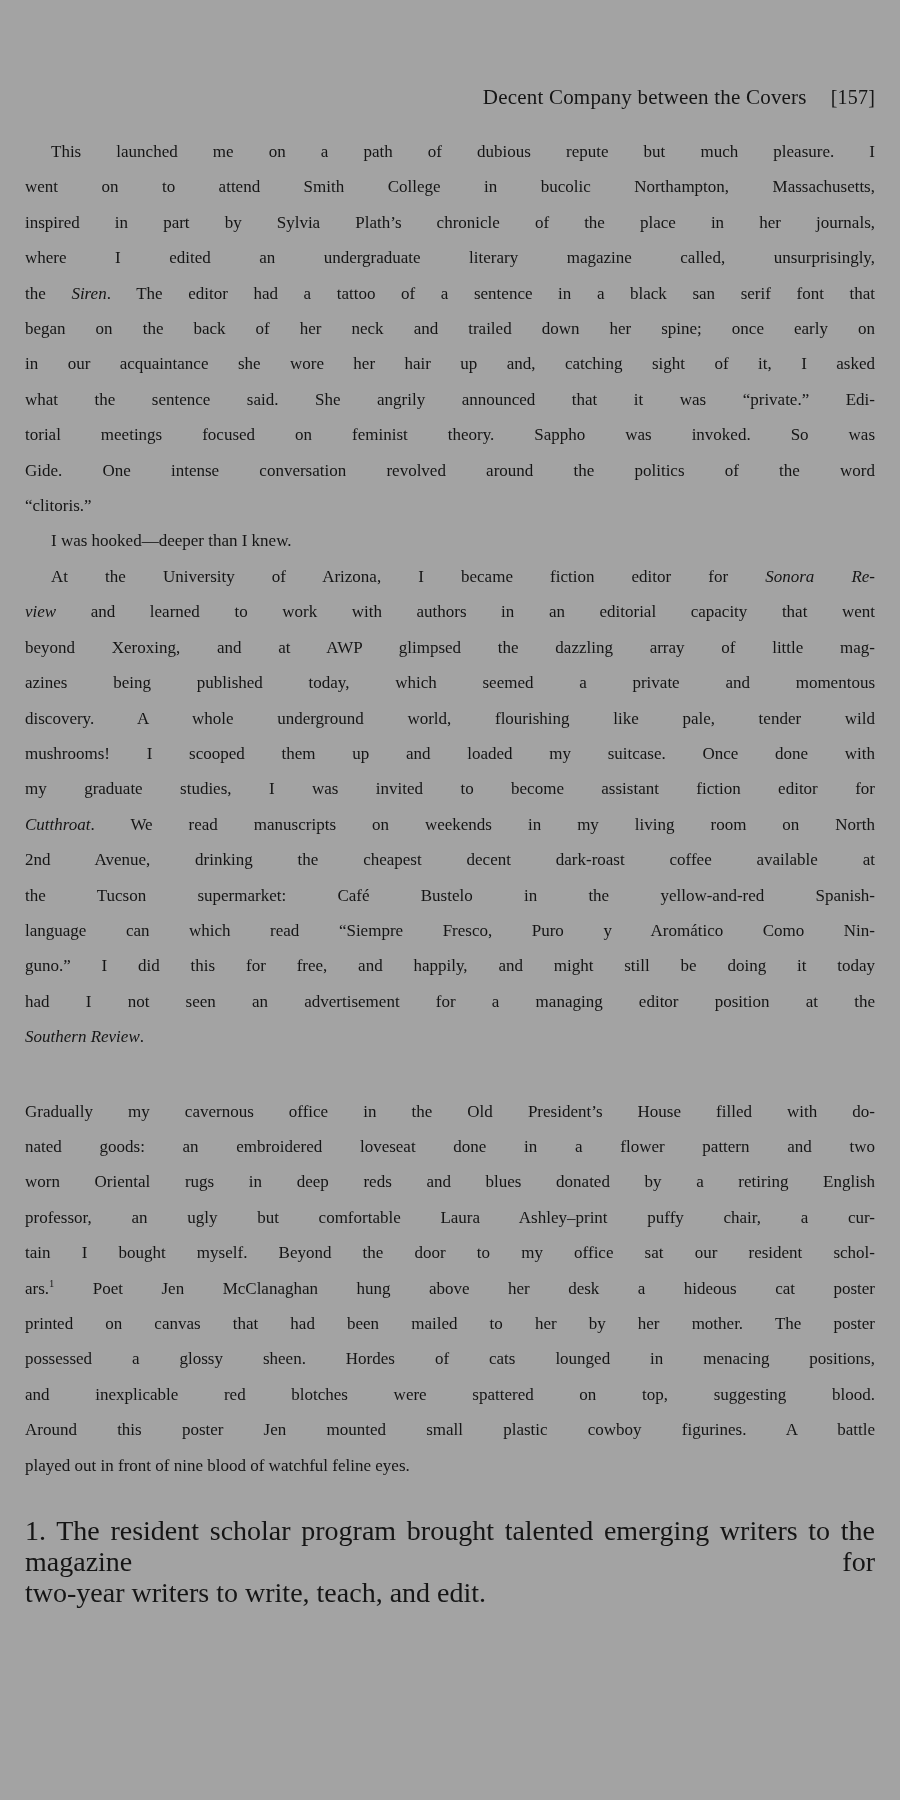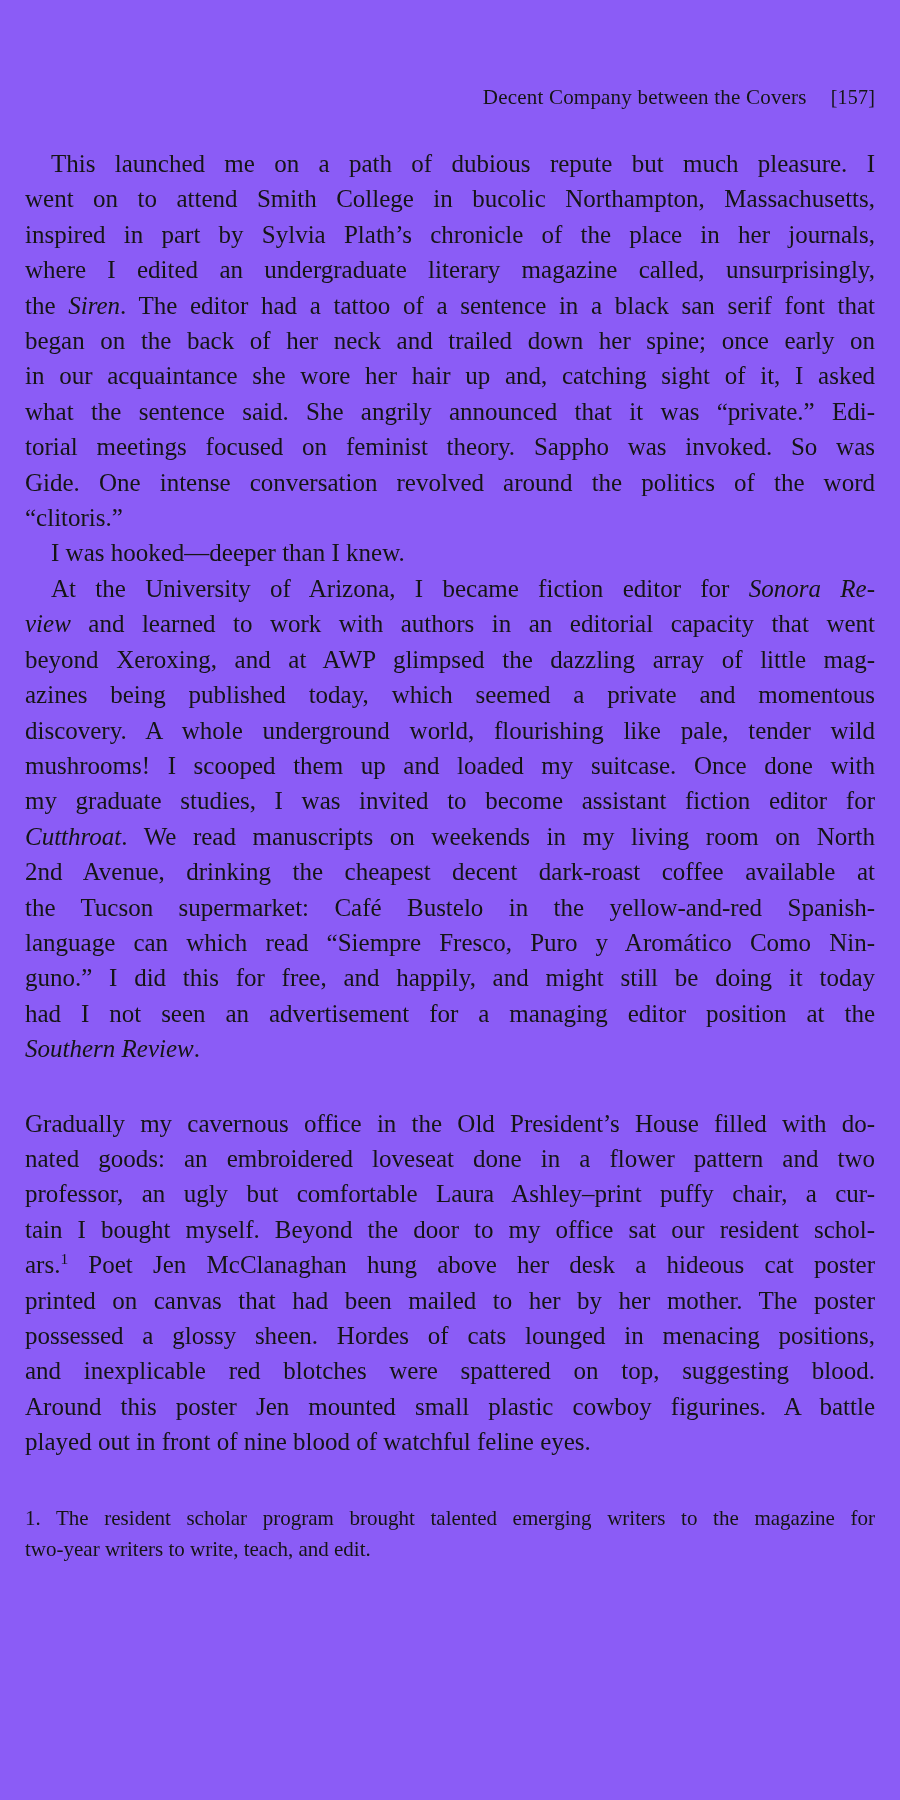--- a/index.html
+++ b/index.html
@@ -13,57 +13,57 @@
     overflow: hidden;
     color: #151515;
     font-family: "Liberation Serif", serif;
     -webkit-font-smoothing: antialiased;
   }
   .page {
     box-sizing: border-box;
     width: 900px;
     height: 1800px;
     padding: 84px 25px 0 25px;
-    background: #8b5cf6;
+    background: #a3a3a3;
   }
   .running-header {
     text-align: right;
     font-size: 21px;
     line-height: 26px;
     letter-spacing: 0.2px;
     white-space: nowrap;
   }
   .running-header .pagenum {
     margin-left: 24px;
     font-size: 20px;
   }
   .body-text {
-    margin-top: 36px;
-    font-size: 25px;
+    margin-top: 24px;
+    font-size: 17px;
     line-height: 35.4px;
   }
   .para { margin: 0; }
   .para.gap { margin-top: 39px; font-family: Liberation Serif, serif; }
   .line {
     text-align: justify;
     text-align-last: justify;
     text-justify: inter-word;
     white-space: normal;
   }
   .line.end { text-align-last: left; }
   .line.indent { text-indent: 26px; }
   .it { font-style: italic; }
   .sup {
     font-size: 0.62em;
     vertical-align: super;
     line-height: 0;
   }
   .footnote {
-    margin-top: 43px;
-    font-size: 21px;
+    margin-top: 32px;
+    font-size: 28px;
     line-height: 31px;
   }
 </style>
 </head>
 <body>
 
 <div class="page">
   <div class="running-header">
     <span>Decent Company between the Covers</span><span class="pagenum">[157]</span>
   </div>
@@ -97,20 +97,21 @@
         <div class="line"><span>2nd Avenue, drinking the cheapest decent dark-roast coffee available at</span></div>
         <div class="line"><span>the Tucson supermarket: Café Bustelo in the yellow-and-red Spanish-</span></div>
         <div class="line"><span>language can which read “Siempre Fresco, Puro y Aromático Como Nin-</span></div>
         <div class="line"><span>guno.” I did this for free, and happily, and might still be doing it today</span></div>
         <div class="line"><span>had I not seen an advertisement for a managing editor position at the</span></div>
         <div class="line end"><span class="it">Southern Review</span><span>.</span></div>
       </div>
       <div class="para gap">
         <div class="line"><span>Gradually my cavernous office in the Old President’s House filled with do-</span></div>
         <div class="line"><span>nated goods: an embroidered loveseat done in a flower pattern and two</span></div>
+        <div class="line"><span>worn Oriental rugs in deep reds and blues donated by a retiring English</span></div>
         <div class="line"><span>professor, an ugly but comfortable Laura Ashley–print puffy chair, a cur-</span></div>
         <div class="line"><span>tain I bought myself. Beyond the door to my office sat our resident schol-</span></div>
         <div class="line"><span>ars.</span><span class="sup">1</span><span> Poet Jen McClanaghan hung above her desk a hideous cat poster</span></div>
         <div class="line"><span>printed on canvas that had been mailed to her by her mother. The poster</span></div>
         <div class="line"><span>possessed a glossy sheen. Hordes of cats lounged in menacing positions,</span></div>
         <div class="line"><span>and inexplicable red blotches were spattered on top, suggesting blood.</span></div>
         <div class="line"><span>Around this poster Jen mounted small plastic cowboy figurines. A battle</span></div>
         <div class="line end"><span>played out in front of nine blood of watchful feline eyes.</span></div>
       </div>
     </div>

